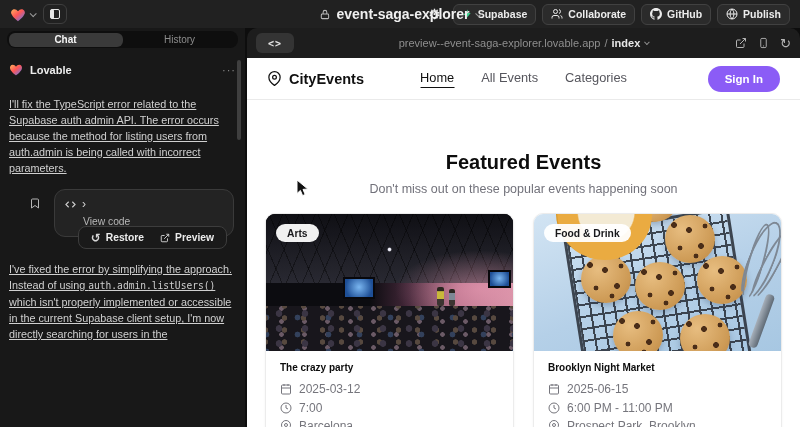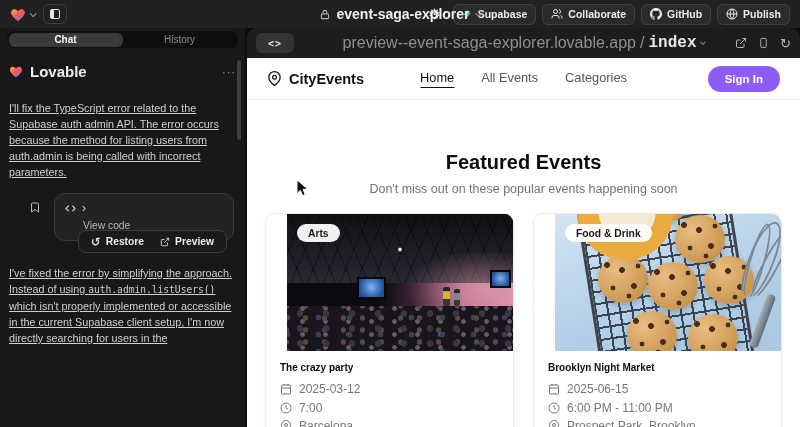--- a/index.html
+++ b/index.html
@@ -29,21 +29,21 @@
     overflow:hidden; color:#d4d4d4; }
   .tabs { margin:3px 7px 0; background:#0e0e0e; border-radius:8px; height:17px; display:flex;
     padding:1.5px; }
   .tab { flex:1; display:flex; align-items:center; justify-content:center; font-size:10px;
     color:#8d8d8d; border-radius:6px; }
   .tab.active { background:#3a3a3a; color:#f5f5f5; font-weight:700; }
   .bubble { margin:4px 9px 0 40px; background:#2d2d2d; border-radius:10px; padding:7px 11px 9px;
     font-size:10.8px; line-height:1.52; color:#d6d6d6; }
   .bubble-more { margin-top:20px; letter-spacing:1px; }
   .lovable-row { display:flex; align-items:center; gap:7px; margin:15px 9px 0; }
-  .lovable-name { font-size:15px; font-weight:600; color:#ededed; }
+  .lovable-name { font-size:11px; font-weight:600; color:#ededed; }
   .more-dots { margin-left:auto; color:#8a8a8a; font-size:11px; letter-spacing:1px; }
   .p-msg { margin:20px 9px 0; font-size:10.8px; line-height:16px; color:#d0d0d0;text-decoration:underline; }
   .tool-wrap { position:relative; margin:13px 8px 0 0; display:flex; align-items:flex-start; }
   .bookmark { margin-left:29px; margin-top:8px; color:#b5b5b5; }
   .tool-card { margin-left:13px; width:180px; background:#232323; border:1px solid #3a3a3a;
     border-radius:11px; padding:8px 10px 9px; }
   .tool-row1 { display:flex; align-items:center; gap:6px; }
   .tool-title { font-size:10.3px; font-weight:600; color:#ededed; flex:1; }
   .chev-right { color:#cfcfcf; font-size:12px; line-height:1; }
   .tool-sub { margin:6px 0 0 18px; font-size:10.3px; color:#b8b8b8; }
@@ -58,23 +58,23 @@
     background:#3f3f3f; border-radius:2px; }
 
   
   .preview { position:absolute; top:28px; left:247px; right:0; bottom:0; background:#1d1d1d;
     border-radius:10px 10px 0 0; overflow:hidden; }
   .urlbar { height:30px; display:flex; align-items:center; padding:0 9px; position:relative; }
   .code-btn { min-width:38px; height:20px; border-radius:6px; background:#343434; color:#e5e5e5;
     display:flex; align-items:center; justify-content:center; font-size:10px; font-weight:700;
     letter-spacing:1px; font-family:"DejaVu Sans Mono",monospace; }
   .url-center { position:absolute; left:50%; transform:translateX(-50%); display:flex;
-    align-items:center; gap:4px; font-size:16px; white-space:nowrap; }
+    align-items:center; gap:4px; font-size:11px; white-space:nowrap; }
   .url-host { color:#8f8f8f; } .url-sep { color:#8f8f8f; }
-  .url-page { color:#e8e8e8; font-weight:600;font-family:Liberation Mono, monospace; }
+  .url-page { color:#e8e8e8; font-weight:600; }
   .chev.small { width:4px; height:4px; border-color:#8f8f8f; }
   .url-right { margin-left:auto; display:flex; align-items:center; gap:11px; color:#b4b4b4; }
   .refresh-glyph { font-size:13px; line-height:1; color:#b4b4b4; }
 
   
   .site { position:absolute; top:30px; left:0; right:0; bottom:0; background:#ffffff;
     overflow:hidden; }
   .site-header { height:42px; display:flex; align-items:center; padding:0 20px;
     border-bottom:1px solid #eaeaea; position:relative; }
   .brand { display:flex; align-items:center; gap:7px; font-size:14.5px; font-weight:700;
@@ -83,21 +83,21 @@
     font-size:12.8px; color:#55555c; }
   .nav-active { color:#101010; border-bottom:1.5px solid #101010; padding-bottom:2px; }
   .signin { margin-left:auto; background:#8b5cf6; color:#fff; font-size:11.5px; font-weight:600;
     padding:7px 17px; border-radius:999px; }
   .hero { text-align:center; margin-top:51px; }
   .hero-title { font-size:20px; font-weight:700; color:#0d0d0d; }
   .hero-sub { margin-top:8px; font-size:12.5px; color:#71717a; }
   .cards { display:flex; gap:19px; padding:0 18px; margin-top:17px; }
   .card { flex:1; border:1px solid #ececec; border-radius:10px; overflow:hidden; background:#fff;
     box-shadow:0 1px 3px rgba(0,0,0,.05); }
-  .card-img { height:137px; position:relative; overflow:hidden;margin-left:21px; }
+  .card-img { height:137px; position:relative; overflow:hidden; }
   .badge { position:absolute; top:10px; left:10px; z-index:6; background:rgba(255,255,255,.94);
     border-radius:999px; padding:3.5px 11px; font-size:10.3px; font-weight:600; color:#18181b; }
   .card-body { padding:11px 14px; }
   .card-title { font-size:10px; font-weight:700; color:#0d0d0d; margin-bottom:9px; }
   .meta { display:flex; align-items:center; gap:7px; font-size:12px; color:#75757c;
     margin-top:4.5px; }
   .meta svg { flex:none; }
 
   
   .img-conf { background:#14141a; }

